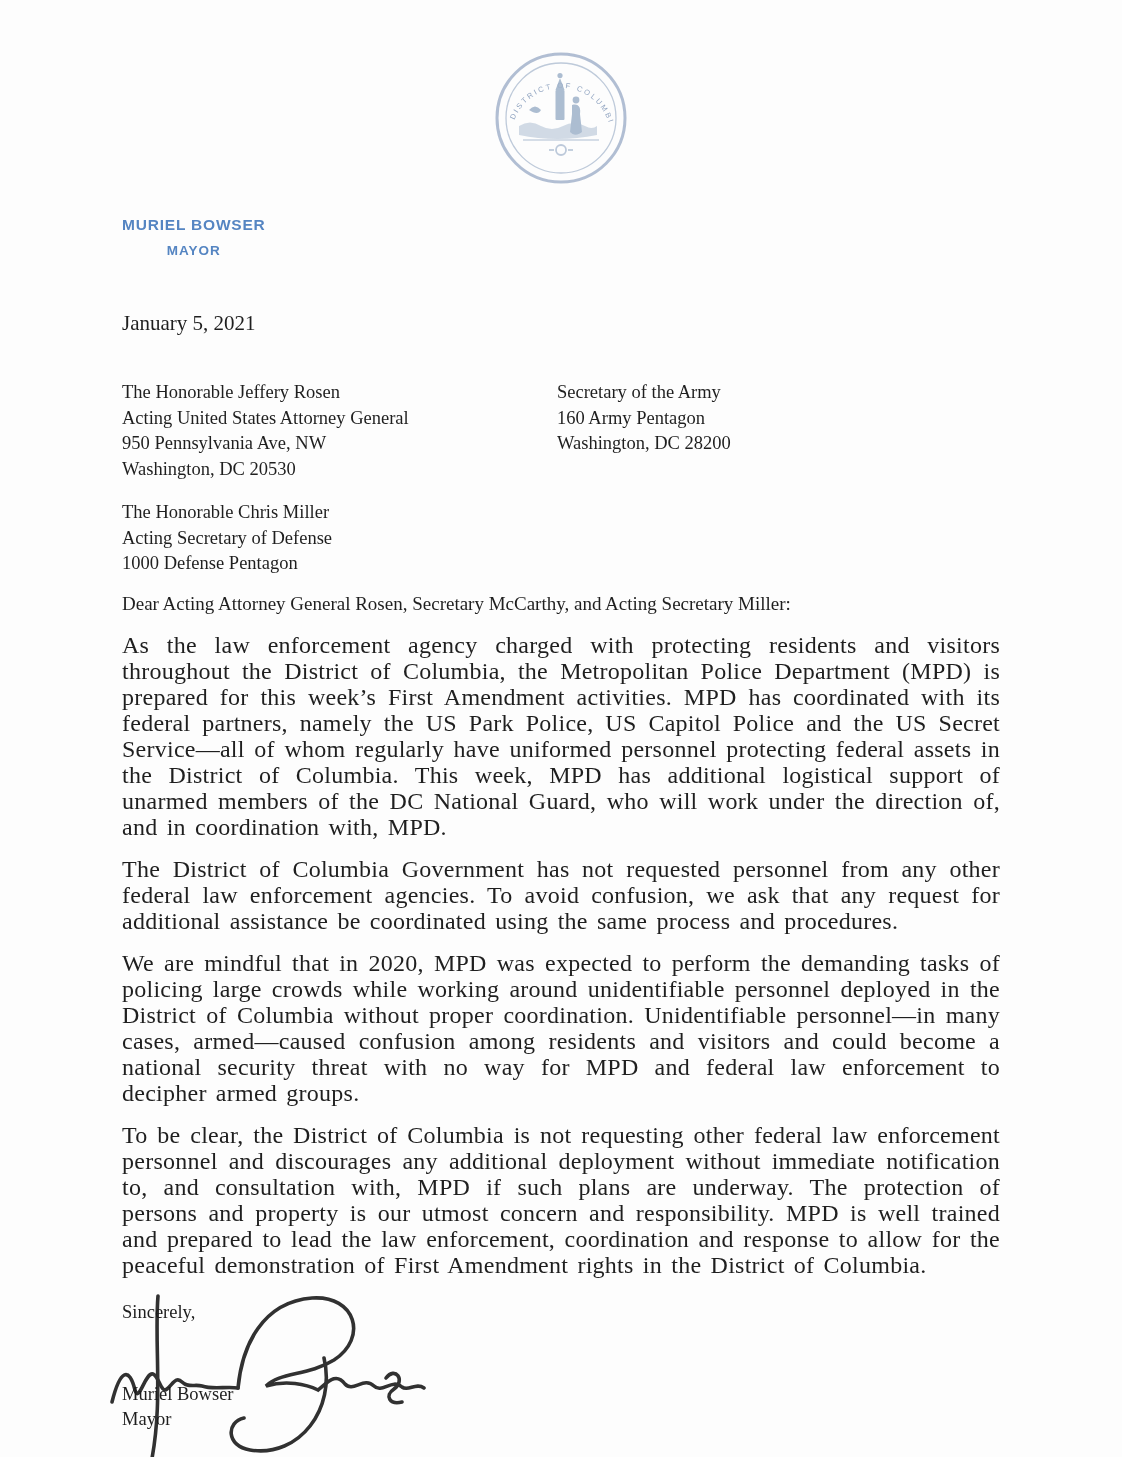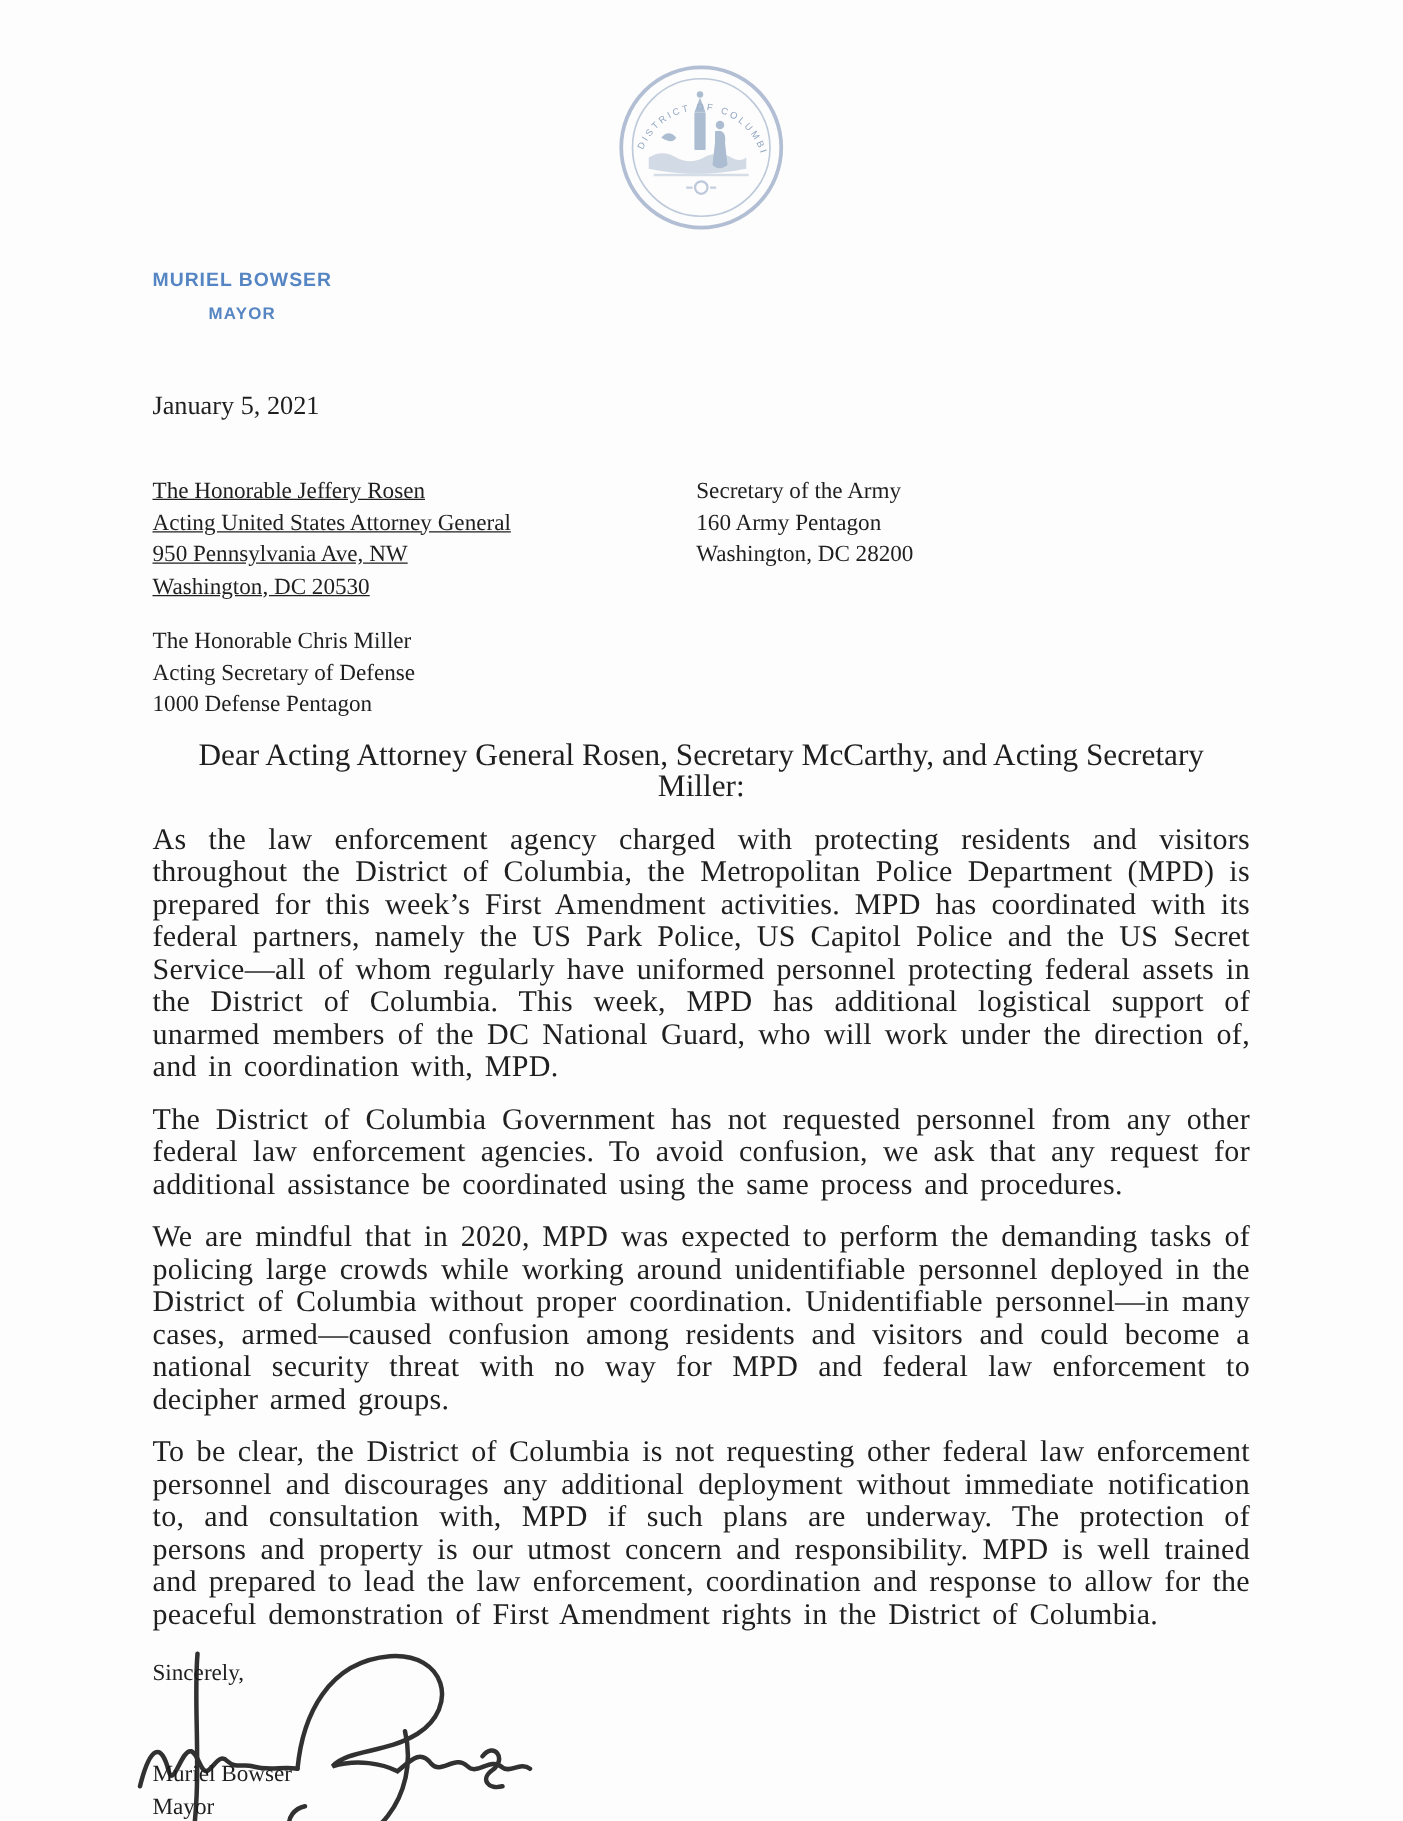--- a/index.html
+++ b/index.html
@@ -45,28 +45,27 @@
   
   .date {
     margin-top: 52px;
     font-size: 21px;
   }
   .recipients-row {
     margin-top: 44px;
     display: flex;
   }
   .recipient { font-size: 18.5px; line-height: 25.5px; }
-  .recipient.col1 { width: 435px; flex: 0 0 435px; text-decoration: underline; }
+  .recipient.col1 { width: 435px; flex: 0 0 435px; }
   .recipient.solo { margin-top: 18px; }
   .addr-line { display: block; }
   .salutation {
     margin: 14px 0 0 0;
-    font-size: 25px;
+    font-size: 19px;
     line-height: 25.5px;
-    text-align: center;
   }
   .para {
     margin: 16px 0 0 0;
     font-size: 24px;
     line-height: 26px;
     text-align: justify;
     letter-spacing: 0.25px;
     word-spacing: 3px;
   }
   

